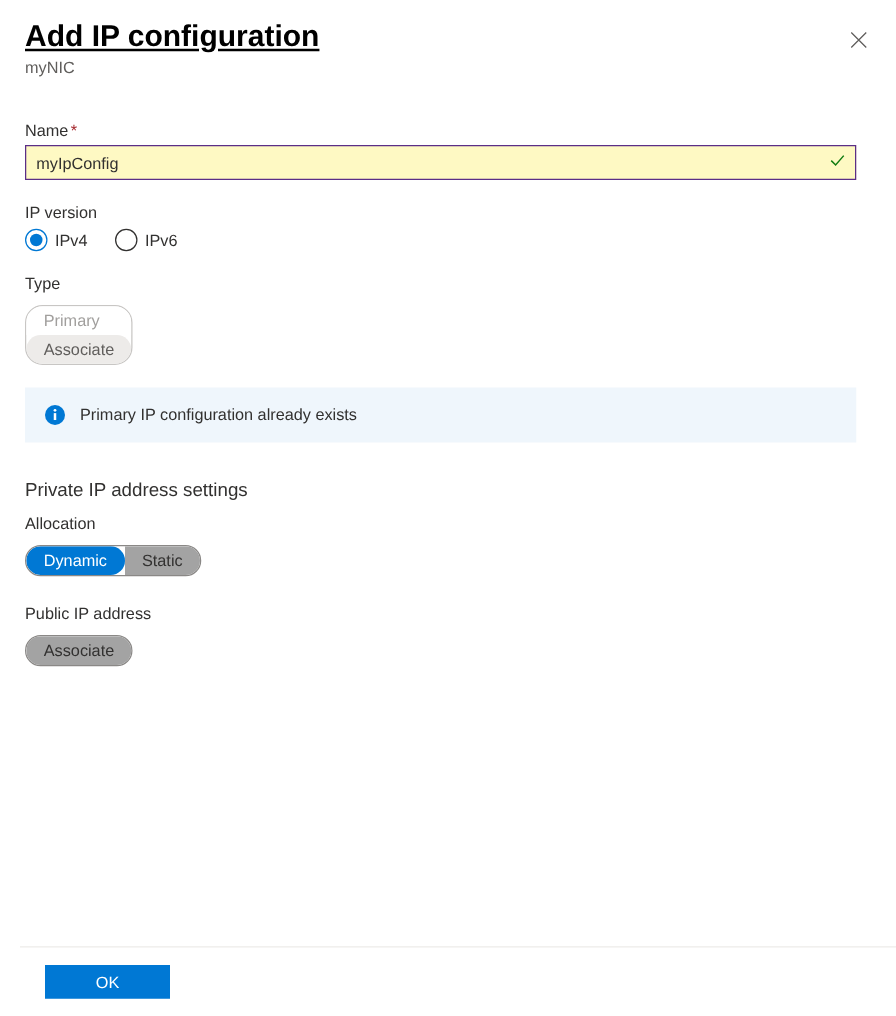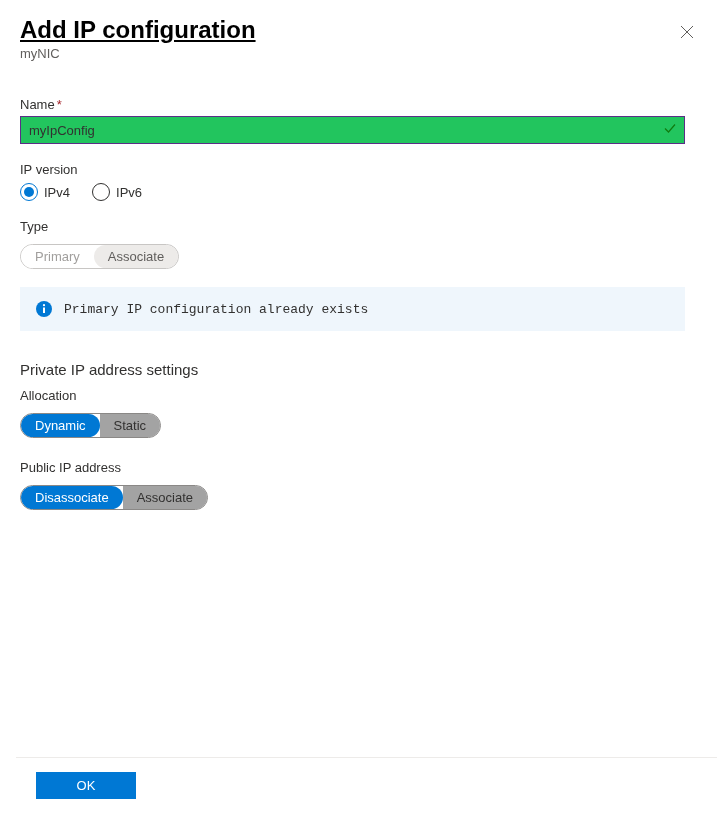--- a/index.html
+++ b/index.html
@@ -53,21 +53,21 @@
     position: relative;
   }
   .text-input {
     width: 100%;
     padding: 5px 30px 5px 8px;
     border: 1px solid #5b2e87;
     font-size: 13px;
     color: #323130;
     outline: none;
     height: 28px;
-    background:#22c55e;
+    background:#fef9c3;
   }
   .input-check {
     position: absolute;
     right: 8px;
     top: 50%;
     transform: translateY(-50%);
     color: #107c10;
   }
   .radio-row {
     display: flex;
@@ -119,30 +119,30 @@
     color: #a19f9d;
     background: #fff;
   }
   .pill.disabled-secondary {
     color: #605e5c;
     background: #edebe9;
     border-radius: 14px;
   }
   .pill-group.disabled {
     border-color: #c8c6c4;
+    flex-direction: column;
   }
   .info-banner {
     background: #eff6fc;
     padding: 14px 16px;
     display: flex;
-    align-items: flex-end;
+    align-items: flex-start;
     gap: 12px;
     margin-top: 5px;
     margin-bottom: 30px;
-    font-family: Liberation Mono, monospace;
   }
   .info-icon {
     width: 16px; height: 16px;
     flex-shrink:0;
   }
   .section-heading {
     font-size: 15px;
     color: #323130;
     margin-bottom: 10px;
   }
@@ -234,21 +234,20 @@
     <div class="field-label">Allocation</div>
     <div class="pill-group">
       <div class="pill selected-blue">Dynamic</div>
       <div class="pill">Static</div>
     </div>
   </div>
 
   <div class="field-group" style="margin-top:22px">
     <div class="field-label">Public IP address</div>
     <div class="pill-group">
-      <div class="pill selected-blue">Disassociate</div>
       <div class="pill">Associate</div>
     </div>
   </div>
 
 </div>
 
 <div class="footer">
   <button class="ok-btn">OK</button>
 </div>
 

